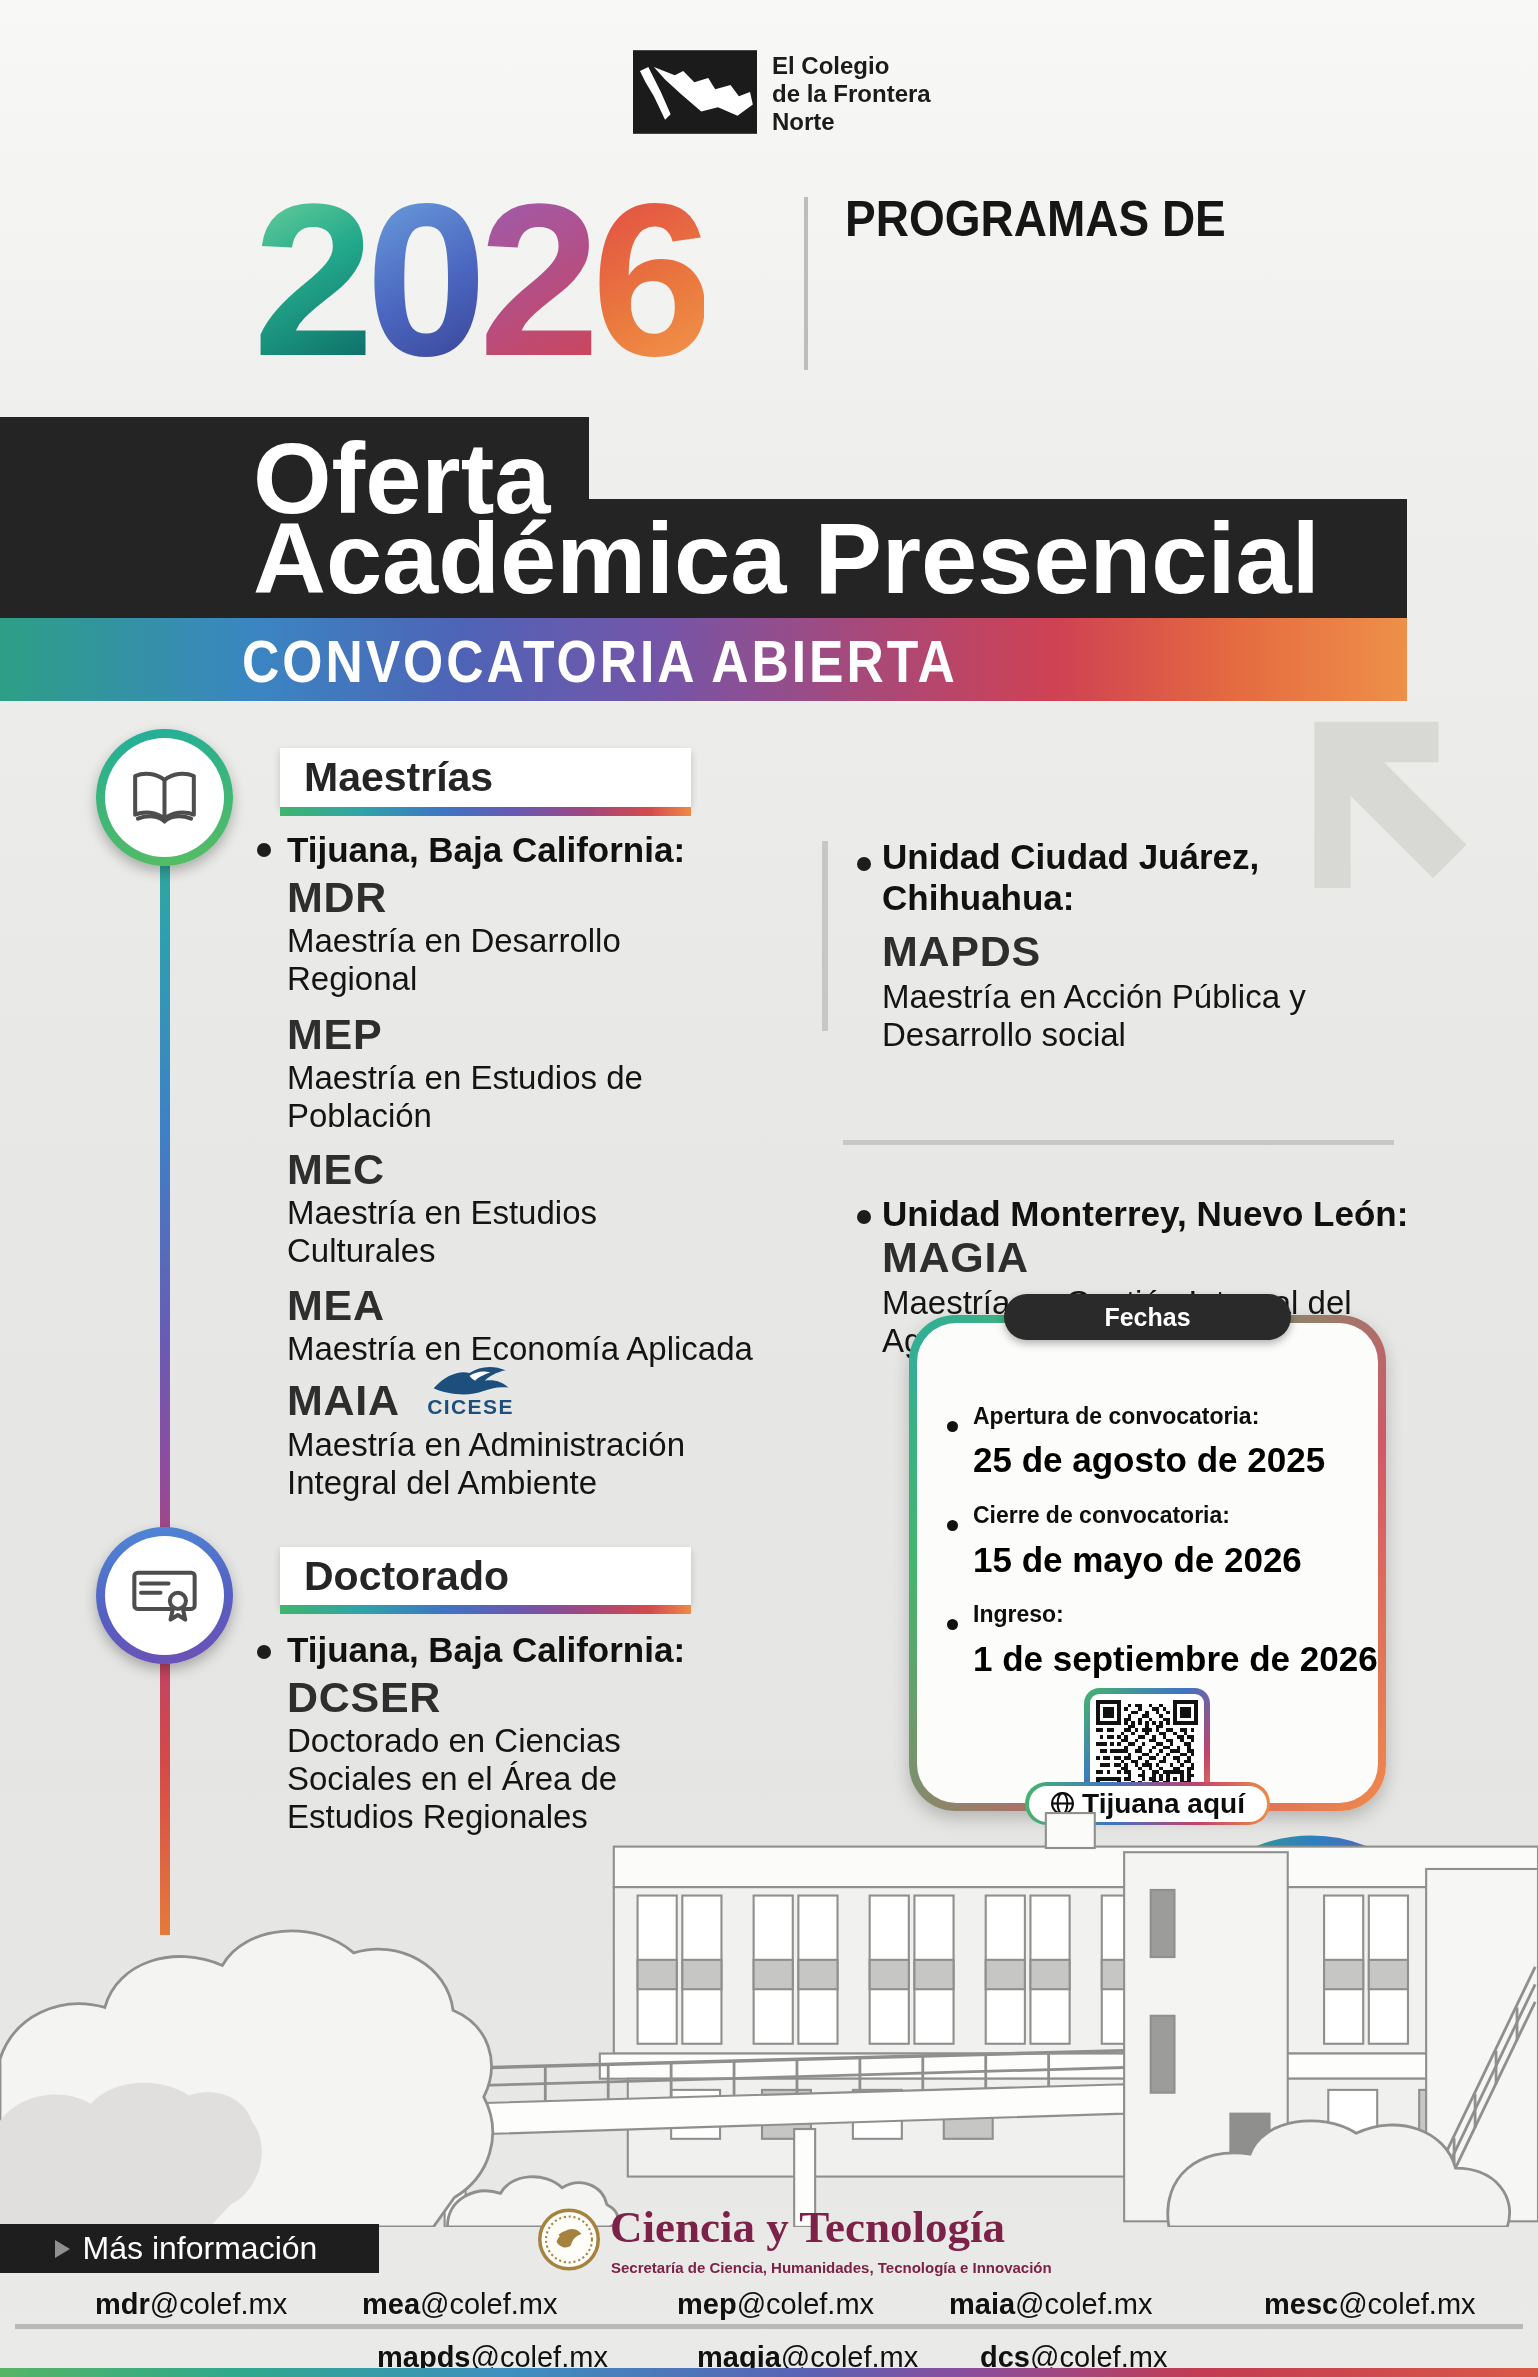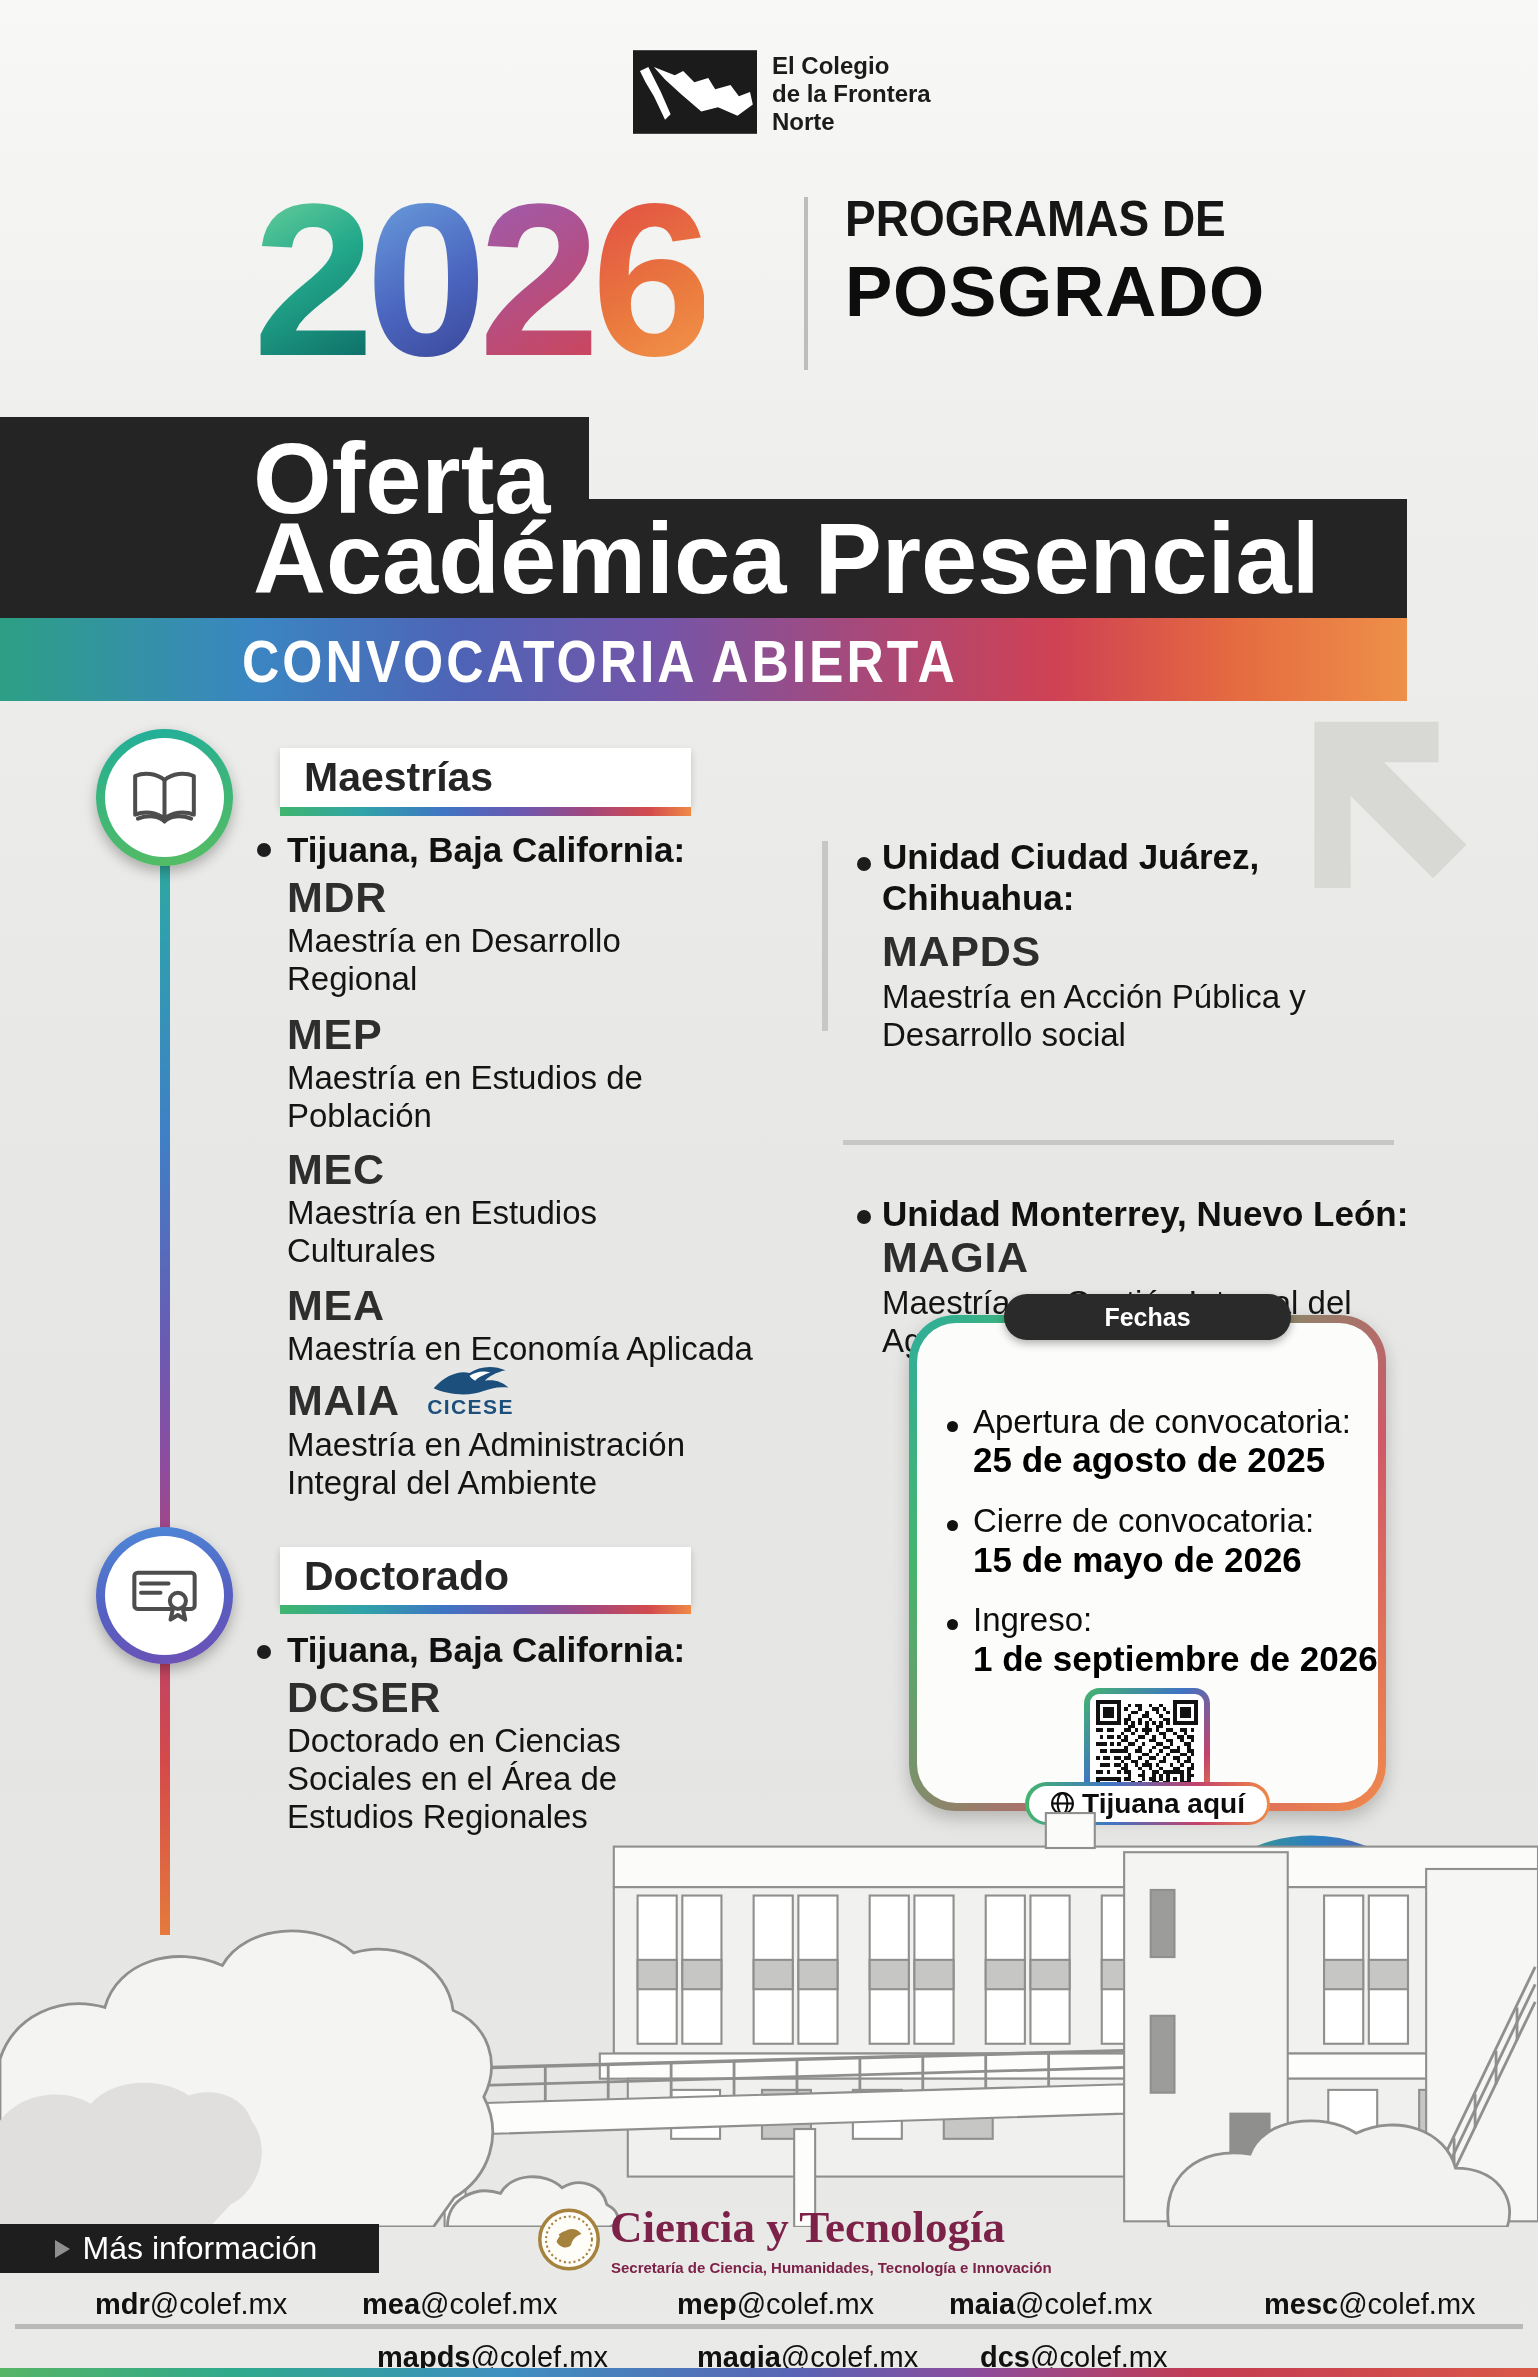--- a/index.html
+++ b/index.html
@@ -41,21 +41,21 @@
   .vbar{width:6.3px;background:#c7c7c5;}
   .hdiv{height:4.9px;background:#c7c7c5;}
   
   .fbox{width:477px;height:496px;border-radius:46px;padding:7.7px;box-sizing:border-box;
         background:linear-gradient(125deg,#2fae9b 0%,#45b56d 22%,#cf5968 68%,#ef8a4b 100%);
         box-shadow:0 7px 17px rgba(0,0,0,.22);}
   .finner{width:100%;height:100%;border-radius:39px;background:#fcfcfa;}
   .fpill{width:287px;height:46px;border-radius:31px;background:#2a2a2a;display:flex;align-items:center;justify-content:center;
          color:#fff;font-size:25px;font-weight:600;box-shadow:0 3.5px 8.4px rgba(0,0,0,.3);}
   .fdot{width:11.2px;height:11.2px;border-radius:50%;background:#111;}
-  .flabel{font-size:33px;font-weight:400;color:#0e0e0e;}
+  .flabel{font-size:23px;font-weight:700;color:#0e0e0e;}
   .fvalue{font-size:35px;font-weight:800;color:#000;}
   .qrwrap{width:126px;height:126px;border-radius:15.4px;padding:6.3px;box-sizing:border-box;
           background:linear-gradient(135deg,#45b56d,#3f74c4 40%,#c2426b 75%,#ef8a47);}
   .qrin{width:100%;height:100%;border-radius:9px;background:#fff;padding:5.6px;box-sizing:border-box;}
   .apill{width:245px;height:43px;border-radius:25px;padding:3.5px;box-sizing:border-box;
          background:linear-gradient(90deg,#45b56d,#3f74c4 35%,#c2426b 70%,#ef8a47);}
   .apill-in{width:100%;height:100%;border-radius:21px;background:#fff;display:flex;align-items:center;justify-content:center;gap:7px;}
   .apill-in span{font-size:28px;font-weight:800;color:#0c0c0c;}
   
   .masbar{width:379px;height:49px;background:#1e1e1e;display:flex;align-items:center;}
@@ -83,21 +83,20 @@
 
 <div class="abs year" style="left:253px;top:176px;">
   <span class="yd1">2</span>
     <span class="yd2">0</span>
     <span class="yd3">2</span>
     <span class="yd4">6</span>
 </div>
 <div class="abs ydiv" style="left:804px;top:197px;"></div>
 <div class="abs" style="left:845px;top:190px;">
   <div class="prog1">PROGRAMAS DE</div>
-  <div class="prog2">POSGRADO</div>
 </div>
 
 <div class="abs blk" style="left:0;top:417px;width:589px;height:203px;"></div>
 <div class="abs blk" style="left:0;top:499px;width:1407px;height:120px;"></div>
 <div class="abs ban-t" style="left:253px;top:428px;">Oferta</div>
 <div class="abs ban-t" style="left:253px;top:508px;">Académica Presencial</div>
 <div class="abs rainbow" style="left:0;top:618px;width:1407px;height:83px;"></div>
 <div class="abs convo" style="left:242px;top:627px;">CONVOCATORIA  ABIERTA</div>
 
 <svg class="abs" style="left:1299px;top:712px;" width="187" height="190" viewBox="0 0 268 272">

